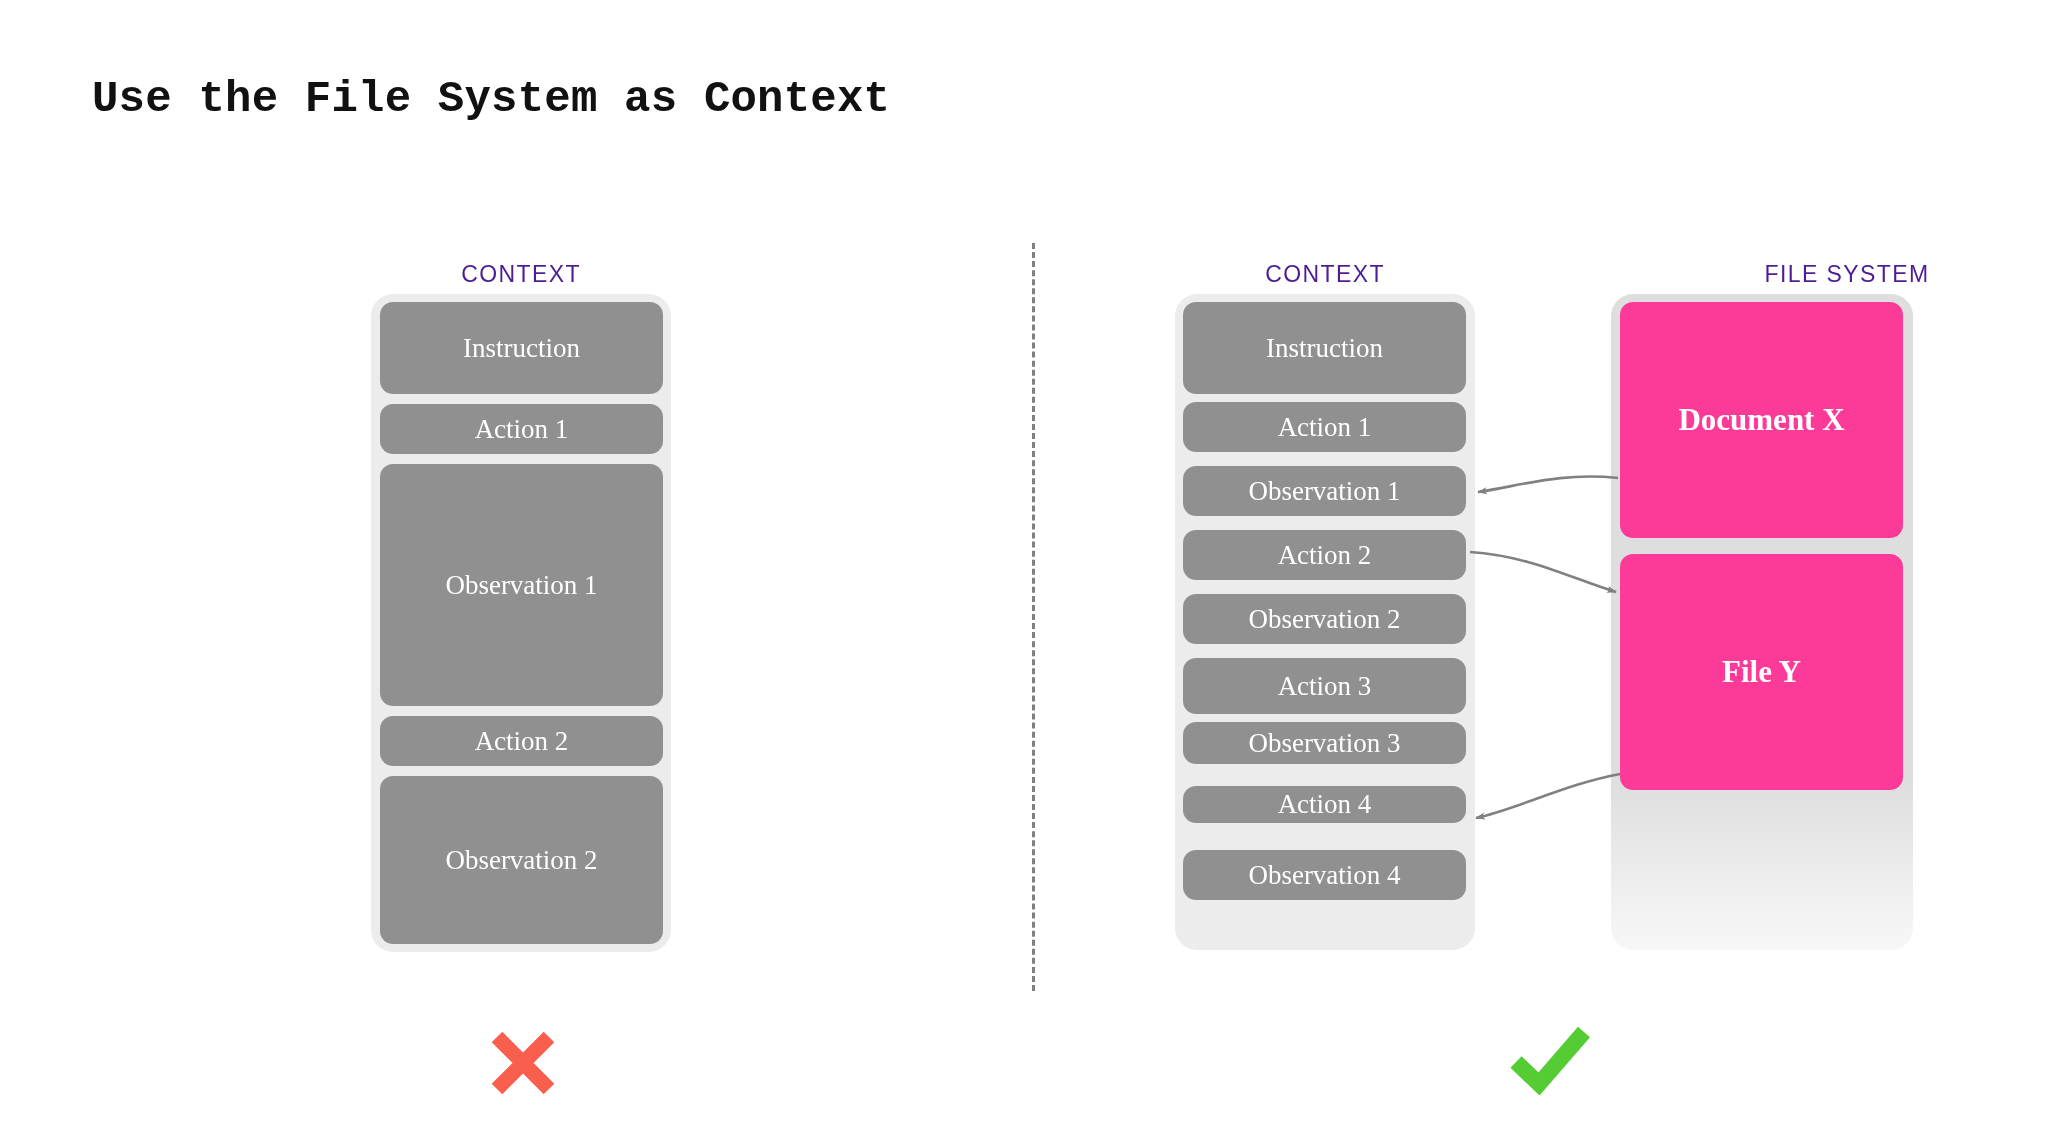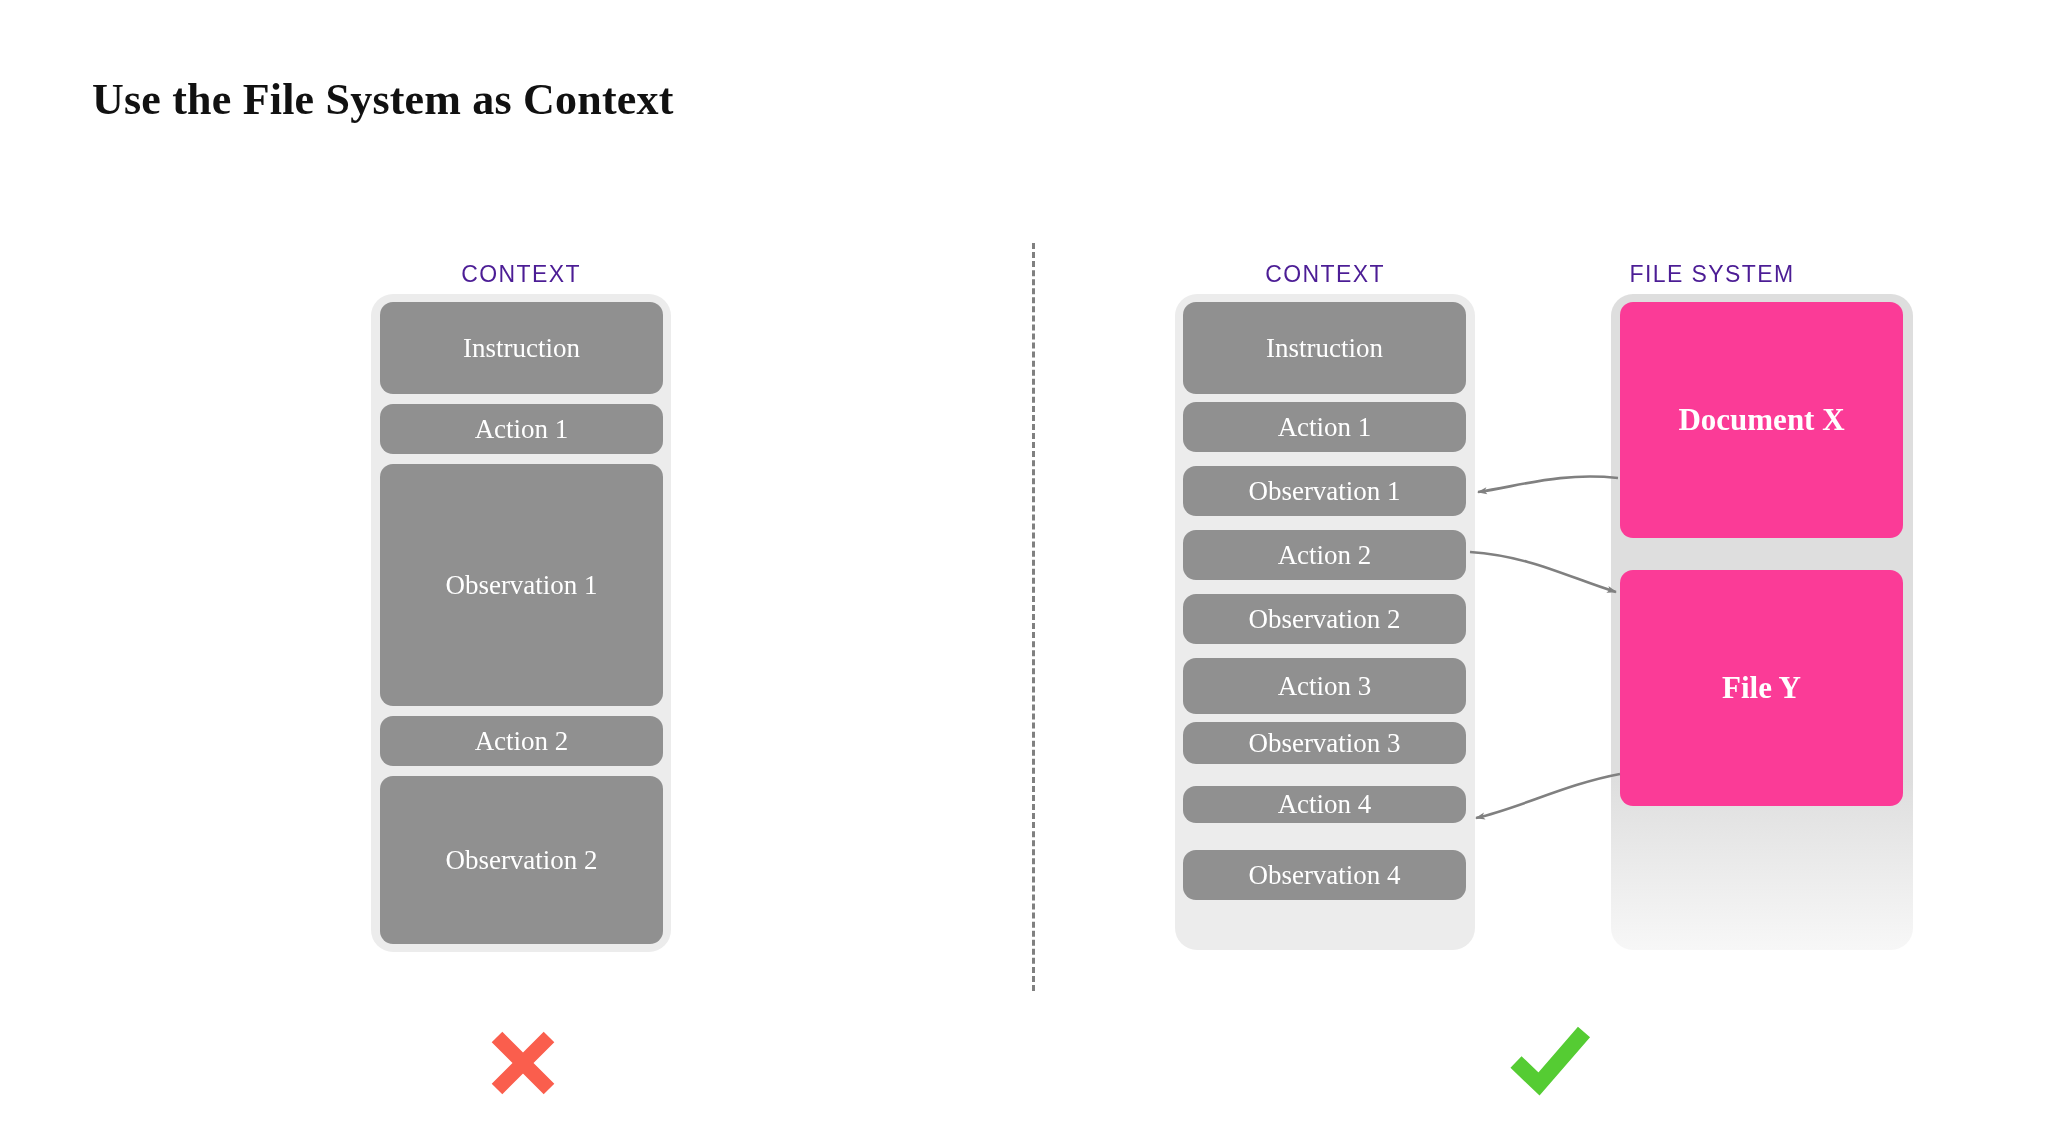--- a/index.html
+++ b/index.html
@@ -14,21 +14,21 @@
     overflow: hidden;
     font-family: "Liberation Sans", sans-serif;
     -webkit-font-smoothing: antialiased;
   }
 
   
   .slide-title {
     position: absolute;
     left: 92px;
     top: 74px;
-    font-family: Liberation Serif, serif;
+    font-family: Liberation Mono, monospace;
     font-weight: bold;
     font-size: 44px;
     color: #111111;
     letter-spacing: 0.2px;
     white-space: nowrap;
   }
 
   
   .divider {
     position: absolute;
@@ -162,29 +162,29 @@
 </div>
 
 <div class="block block-gray" style="left:1183px; top:786px; width:283px; height:37px;">
   <span>Action 4</span>
 </div>
 
 <div class="block block-gray" style="left:1183px; top:850px; width:283px; height:50px;align-items:center;">
   <span>Observation 4</span>
 </div>
 
-<div class="col-label" style="left:1562px; top:261px; width:300px;">FILE SYSTEM</div>
+<div class="col-label" style="left:1697px; top:261px; width:300px;">FILE SYSTEM</div>
 
 <div class="fs-shell" style="left:1611px; top:294px; width:302px; height:656px;"></div>
 
 <div class="block block-pink" style="left:1620px; top:302px; width:283px; height:236px;">
   <span>Document X</span>
 </div>
 
-<div class="block block-pink" style="left:1620px; top:570px; width:283px; height:236px;">
+<div class="block block-pink" style="left:1620px; top:554px; width:283px; height:236px;">
   <span>File Y</span>
 </div>
 
 <svg class="arrow-layer" viewBox="0 0 2048 1145" width="2048" height="1145">
   <defs>
     <marker id="ah-left" markerWidth="12" markerHeight="12" refX="10" refY="6" orient="auto-start-reverse" markerUnits="userSpaceOnUse">
       <path d="M10,6 L1,2.4 L3.4,6 L1,9.6 Z" fill="#808080"></path>
     </marker>
     <marker id="ah-right" markerWidth="12" markerHeight="12" refX="10" refY="6" orient="auto" markerUnits="userSpaceOnUse">
       <path d="M1,2.4 L11,6 L1,9.6 L3.4,6 Z" fill="#808080"></path>

